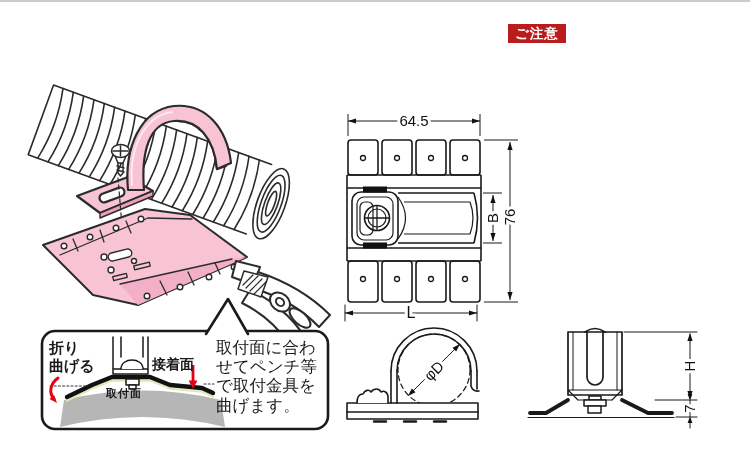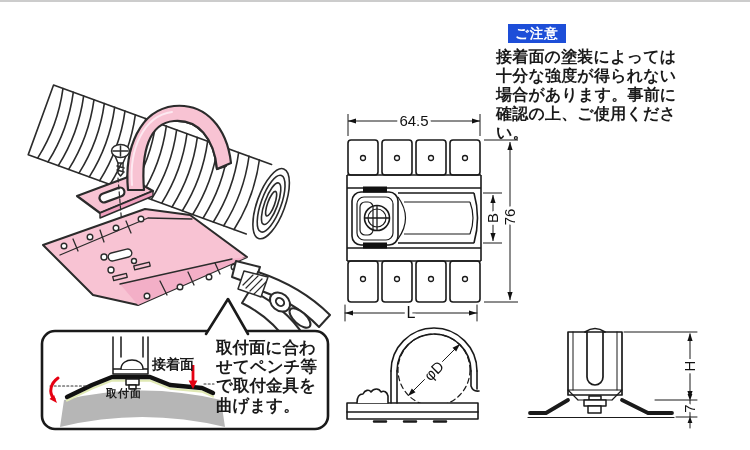--- a/index.html
+++ b/index.html
@@ -1,28 +1,28 @@
 <!DOCTYPE html>
 <html><head>
 <meta charset="utf-8">
 <style>
   html,body{margin:0;padding:0;background:#fff;}
   .stage{position:relative;width:750px;height:450px;background:#ffffff;overflow:hidden;
          font-family:"Liberation Sans","DejaVu Sans",sans-serif;color:#111;}
   .topline{position:absolute;left:0;top:0;width:750px;height:2px;background:#cccccc;}
   .stage svg{position:absolute;left:0;top:0;}
   .txt{position:absolute;white-space:pre-line;color:#1a1a1a;}
-  .notice-badge{position:absolute;left:508px;top:24px;background:#1d4ed8;color:#fff;
+  .notice-badge{position:absolute;left:508px;top:24px;background:#b91c1c;color:#fff;
       font-size:13.5px;font-weight:700;padding:2px 7px;line-height:15px;letter-spacing:1px;}
   .notice-body{left:496px;top:47px;width:206px;font-size:16px;font-weight:600;
       line-height:19px;letter-spacing:0.2px;}
   .fold-label{left:49px;top:339px;font-size:15px;font-weight:700;line-height:17.5px;}
   .adhesive-label{left:152px;top:356px;font-size:14px;font-weight:600;}
   .mount-label{left:106px;top:386px;font-size:11px;font-weight:700;letter-spacing:1px;}
-  .instruction{left:216px;top:338px;font-size:16.5px;font-weight:700;line-height:19.2px;}
+  .instruction{left:216px;top:338px;font-size:16.5px;font-weight:400;line-height:19.2px;}
   text.dim{font-family:"Liberation Sans","DejaVu Sans",sans-serif;font-size:15px;fill:#111;
       paint-order:stroke;stroke:#fff;stroke-width:6px;stroke-linejoin:round;}
   text.dim-lg{font-size:16px;}
 </style>
 </head>
 <body>
 
 <div class="stage">
   <div class="topline"></div>
 
@@ -223,24 +223,22 @@
         <polygon points="690,399 687.4,391 692.6,391" fill="#111" stroke="none"></polygon>
         <polygon points="690,400.5 687.6,394 692.4,394" fill="#111" stroke="none"></polygon>
         <polygon points="690,416.5 687.6,423 692.4,423" fill="#111" stroke="none"></polygon>
       </g>
       <text class="dim" transform="rotate(-90 690 366)" x="690" y="371" text-anchor="middle">H</text>
       <text class="dim" transform="rotate(-90 690 408.5)" x="690" y="413.5" text-anchor="middle">7</text>
     </g>
   </svg>
 
   <div class="notice-badge">ご注意</div>
-  <div class="txt notice-body">接着面の塗装によっては
-十分な強度が得られない
-場合があります。事前に
-確認の上、ご使用ください。</div>
-
+
+  <div class="txt fold-label">折り
+曲げる</div>
   <div class="txt adhesive-label">接着面</div>
   <div class="txt mount-label">取付面</div>
   <div class="txt instruction">取付面に合わ
 せてペンチ等
 で取付金具を
 曲げます。</div>
 </div>
 
 </body></html>

